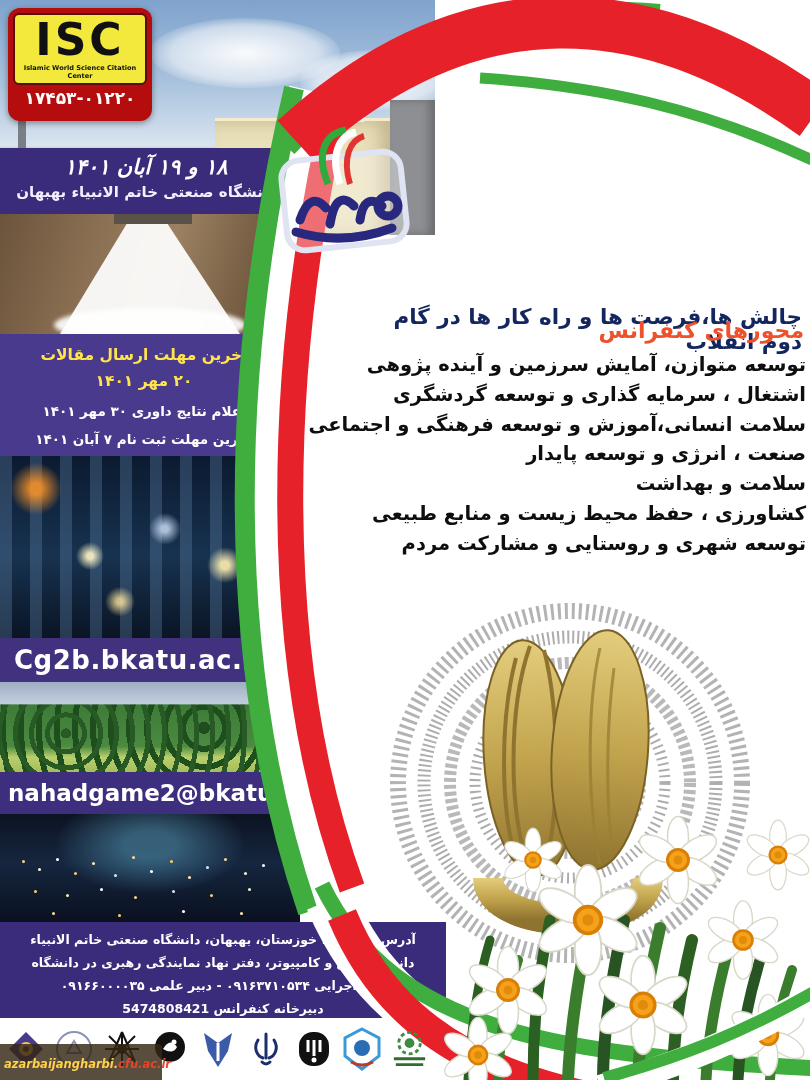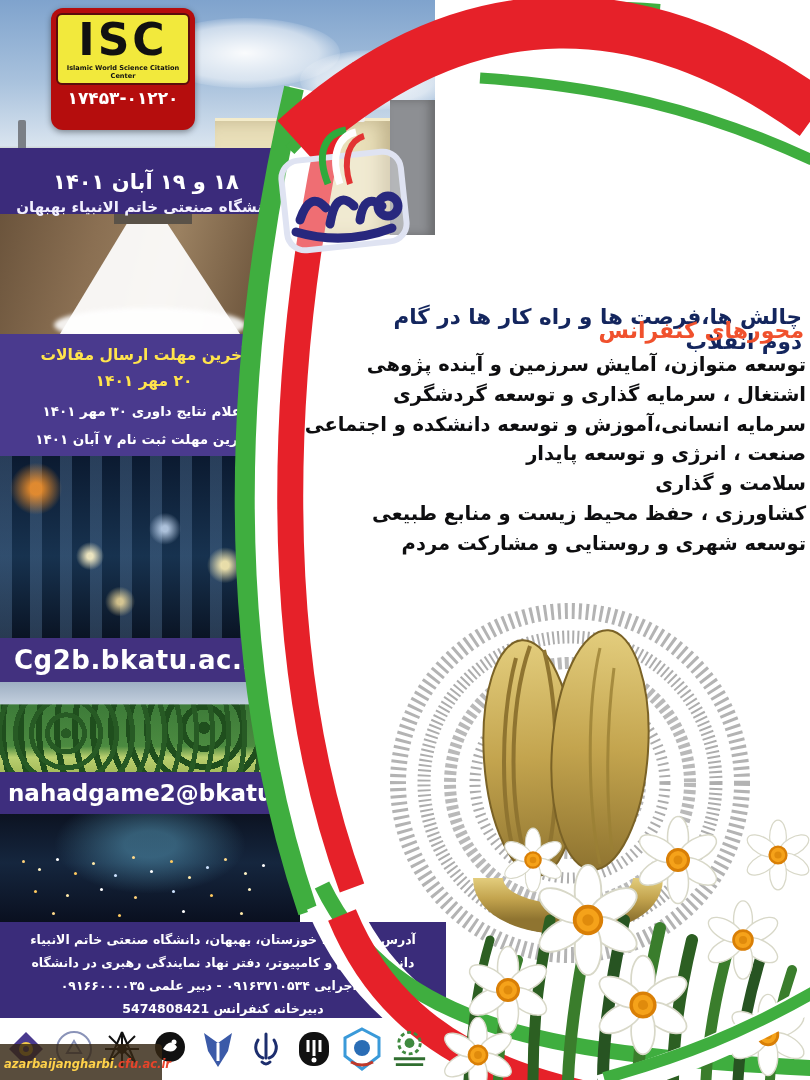--- a/index.html
+++ b/index.html
@@ -46,33 +46,33 @@
   .dot{position:absolute;width:3px;height:3px;border-radius:50%;background:#ffd27a;
     box-shadow:16px 8px 0 #fff3c4,34px -2px 0 #ffffff,52px 12px 0 #ffca5f,70px 2px 0 #ffe9a8,
       92px 14px 0 #cfe4ff,110px -4px 0 #ffd98a,128px 10px 0 #fff,148px 0 0 #ffca5f,
       166px 16px 0 #ffe9a8,184px 6px 0 #cfe4ff,202px -2px 0 #ffd98a,222px 12px 0 #fff3c4,
       240px 4px 0 #ffffff,12px 30px 0 #ffca5f,44px 34px 0 #ffe9a8,78px 28px 0 #fff,
       112px 36px 0 #ffd27a,150px 30px 0 #cfe4ff,188px 34px 0 #ffca5f,226px 28px 0 #fff3c4,
       30px 52px 0 #ffd98a,96px 54px 0 #ffca5f,160px 50px 0 #fff,218px 52px 0 #ffe9a8;}
   
   .band{background:#3e2e7e;color:#fff;}
   .band-date{left:0;top:148px;width:292px;height:66px;text-align:center;background:#3b2b7b;}
-  .date-line{font-size:21px;font-weight:bold;color:#fff;margin-top:22px;}
+  .date-line{font-size:21px;font-weight:bold;color:#fff;margin-top:7px;font-style:italic;}
   .venue-line{font-size:15px;font-weight:bold;color:#f2f0ff;margin-top:4px;}
   .band-deadlines{left:0;top:334px;width:288px;height:122px;background:#4a3a8e;text-align:center;}
   .dl-y{color:#ffe44c;font-size:15.5px;font-weight:bold;}
   .dl-w{color:#ffffff;font-size:13.5px;font-weight:bold;}
   .band-site{left:0;top:638px;width:286px;height:44px;background:#42317f;display:flex;align-items:center;}
   .site-text{font-size:26px;font-weight:bold;color:#fff;padding-left:14px;letter-spacing:.5px;}
   .band-email{left:0;top:772px;width:298px;height:42px;background:#3e2e7e;display:flex;align-items:center;}
   .email-text{font-size:23px;font-weight:bold;color:#fff;padding-left:8px;}
   .band-address{left:0;top:922px;width:446px;height:96px;background:#3a2c7a;text-align:center;padding-top:6px;box-sizing:border-box;}
   .addr-line{font-size:12.5px;font-weight:bold;color:#fff;line-height:23px;}
   
-  .isc{left:8px;top:8px;width:144px;background:#b50d0d;border-radius:12px;padding:5px 5px 17px 5px;box-sizing:border-box;box-shadow:0 2px 6px rgba(0,0,0,.4);margin-left:43px;}
+  .isc{left:8px;top:8px;width:144px;background:#b50d0d;border-radius:12px;padding:5px 5px 8px 5px;box-sizing:border-box;box-shadow:0 2px 6px rgba(0,0,0,.4);}
   .isc-inner{background:#f2e93c;border:2px solid #5a0d0d;border-radius:6px;text-align:center;padding:2px 2px 3px 2px;}
   .isc-acronym{font-size:44px;font-weight:bold;color:#111;letter-spacing:3px;line-height:46px;}
   .isc-full{font-size:6.6px;font-weight:bold;color:#111;margin-top:1px;}
   .isc-code{text-align:center;color:#fff;font-size:17px;font-weight:bold;padding:3px 0 5px 0;direction:ltr;}
   
   .title-block{right:6px;top:52px;width:420px;text-align:right;}
   .title-line{font-weight:bold;font-size:66px;line-height:96px;padding-right:6px;
     background:linear-gradient(180deg,#3a2e9e 0%,#2d4fb5 45%,#2f9fdc 100%);
     -webkit-background-clip:text;background-clip:text;color:#2457b2;-webkit-text-fill-color:transparent;
     filter:drop-shadow(0 0 2px #ffffff) drop-shadow(0 0 1px #ffffff);}
@@ -260,23 +260,23 @@
 <div class="abs title-block rtl">
 </div>
 
 <div class="abs tagline rtl">چالش ها،فرصت ها و راه کار ها در گام دوم انقلاب</div>
 
 <div class="abs topics-head rtl">محورهای کنفرانس</div>
 
 <div class="abs topics rtl">
   <div class="topic">توسعه متوازن، آمایش سرزمین و آینده پژوهی</div>
   <div class="topic">اشتغال ، سرمایه گذاری و توسعه گردشگری</div>
-  <div class="topic">سرمایه انسانی،آموزش و توسعه دانشکده و اجتماعی</div>
+  <div class="topic">سلامت انسانی،آموزش و توسعه فرهنگی و اجتماعی</div>
   <div class="topic">صنعت ، انرژی و توسعه پایدار</div>
-  <div class="topic">سلامت و گذاری</div>
+  <div class="topic">سلامت و بهداشت</div>
   <div class="topic">کشاورزی ، حفظ محیط زیست و منابع طبیعی</div>
   <div class="topic">توسعه شهری و روستایی و مشارکت مردم</div>
 </div>
 
 <div class="abs logos">
   <div class="logo-item">
     <svg width="38" height="38" viewBox="0 0 38 38">
         <rect x="7" y="7" width="24" height="24" fill="#4a3a8e" transform="rotate(45 19 19)"></rect>
         <circle cx="19" cy="19" r="7" fill="#f2c94c"></circle>
         <circle cx="19" cy="19" r="3" fill="#4a3a8e"></circle>

